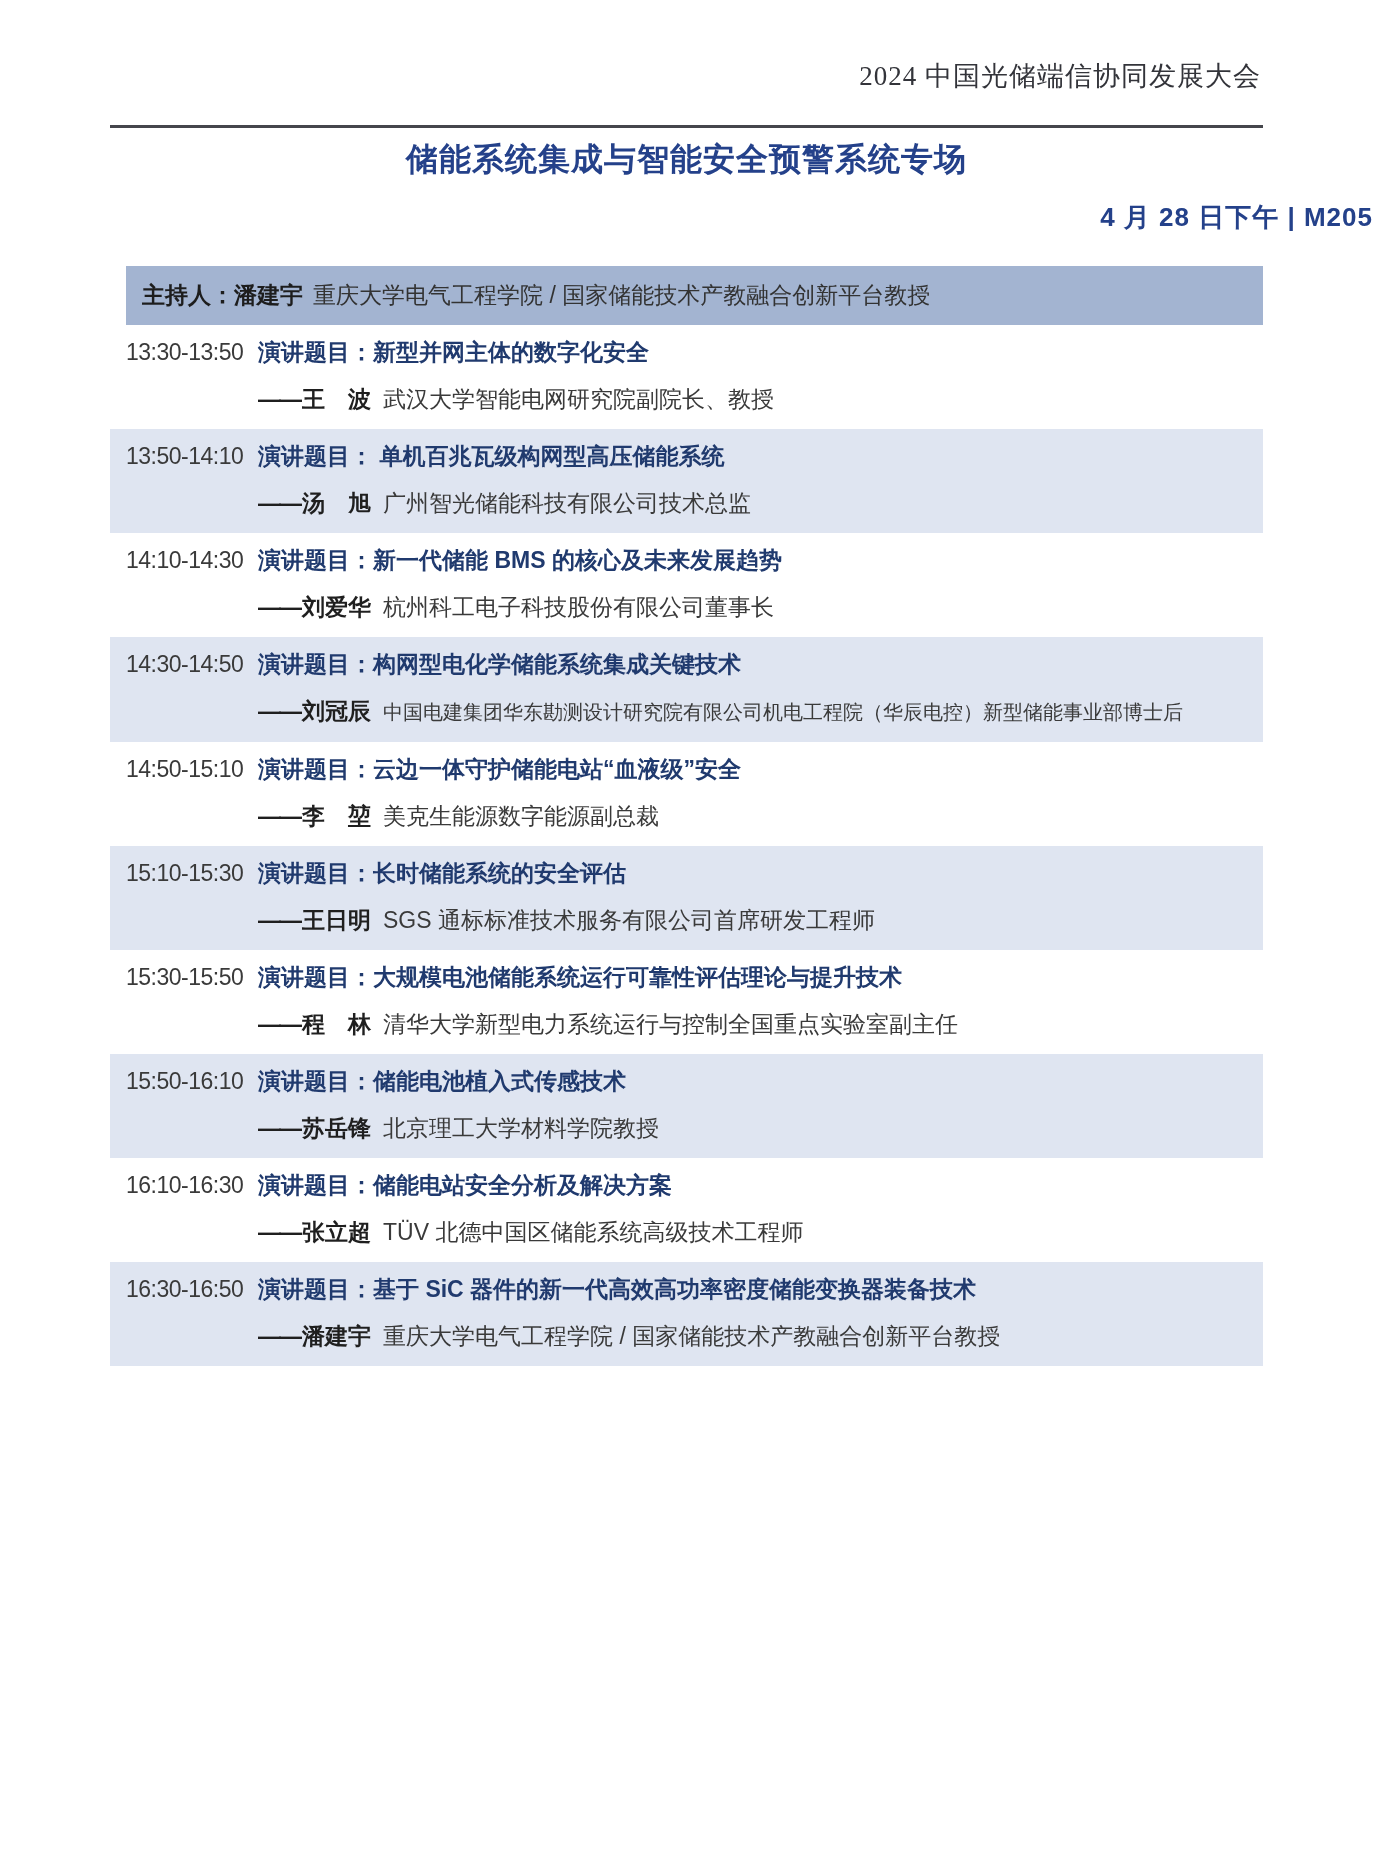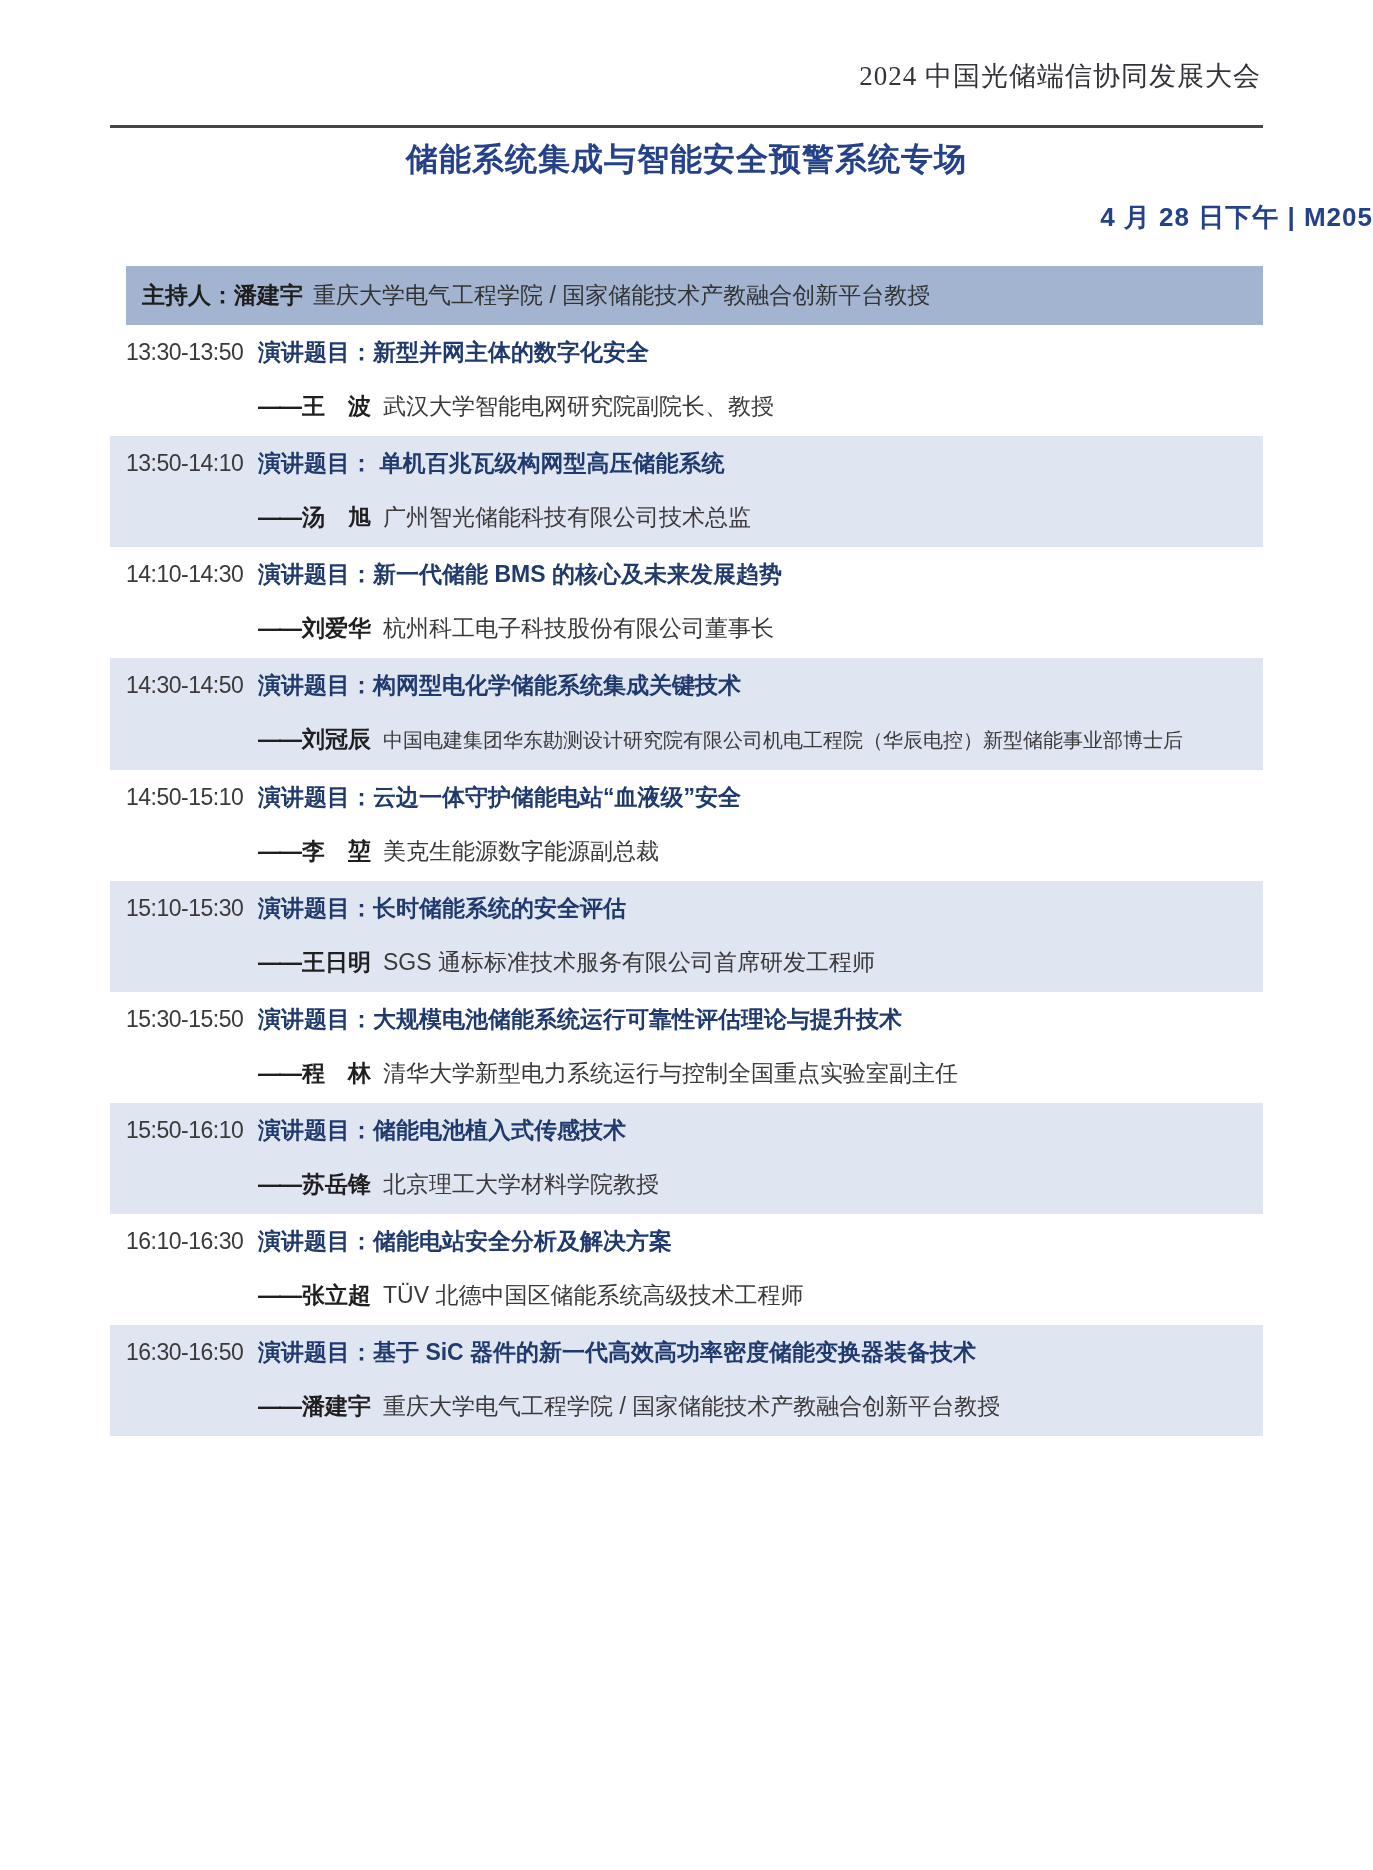--- a/index.html
+++ b/index.html
@@ -59,21 +59,21 @@
   .session-row.shaded { background:#dfe5f1; }
   .cell-time {
     font-size:23px; line-height:28px; color:#3a3a3a;
     letter-spacing:-0.5px;
   }
   .topic {
     font-size:23px; line-height:28px;
     font-weight:bold; color:#203a6e;
   }
   .speaker-line {
-    margin-top:26px;
+    margin-top:19px;
     font-size:23px; line-height:28px; color:#3a3a3a;
     white-space:nowrap;
   }
   .dash { font-weight:bold; color:#1f1f1f; letter-spacing:-2px; margin-right:2px; }
   .speaker-name { font-weight:bold; color:#1f1f1f; }
   .speaker-affiliation { margin-left:12px; }
   .speaker-affiliation.small { font-size:20px; }
   .footer-note {
     position:absolute; left:110px; top:1760px;
     font-size:22px; color:#4c4c4c; letter-spacing:1px;margin-left:22px;

